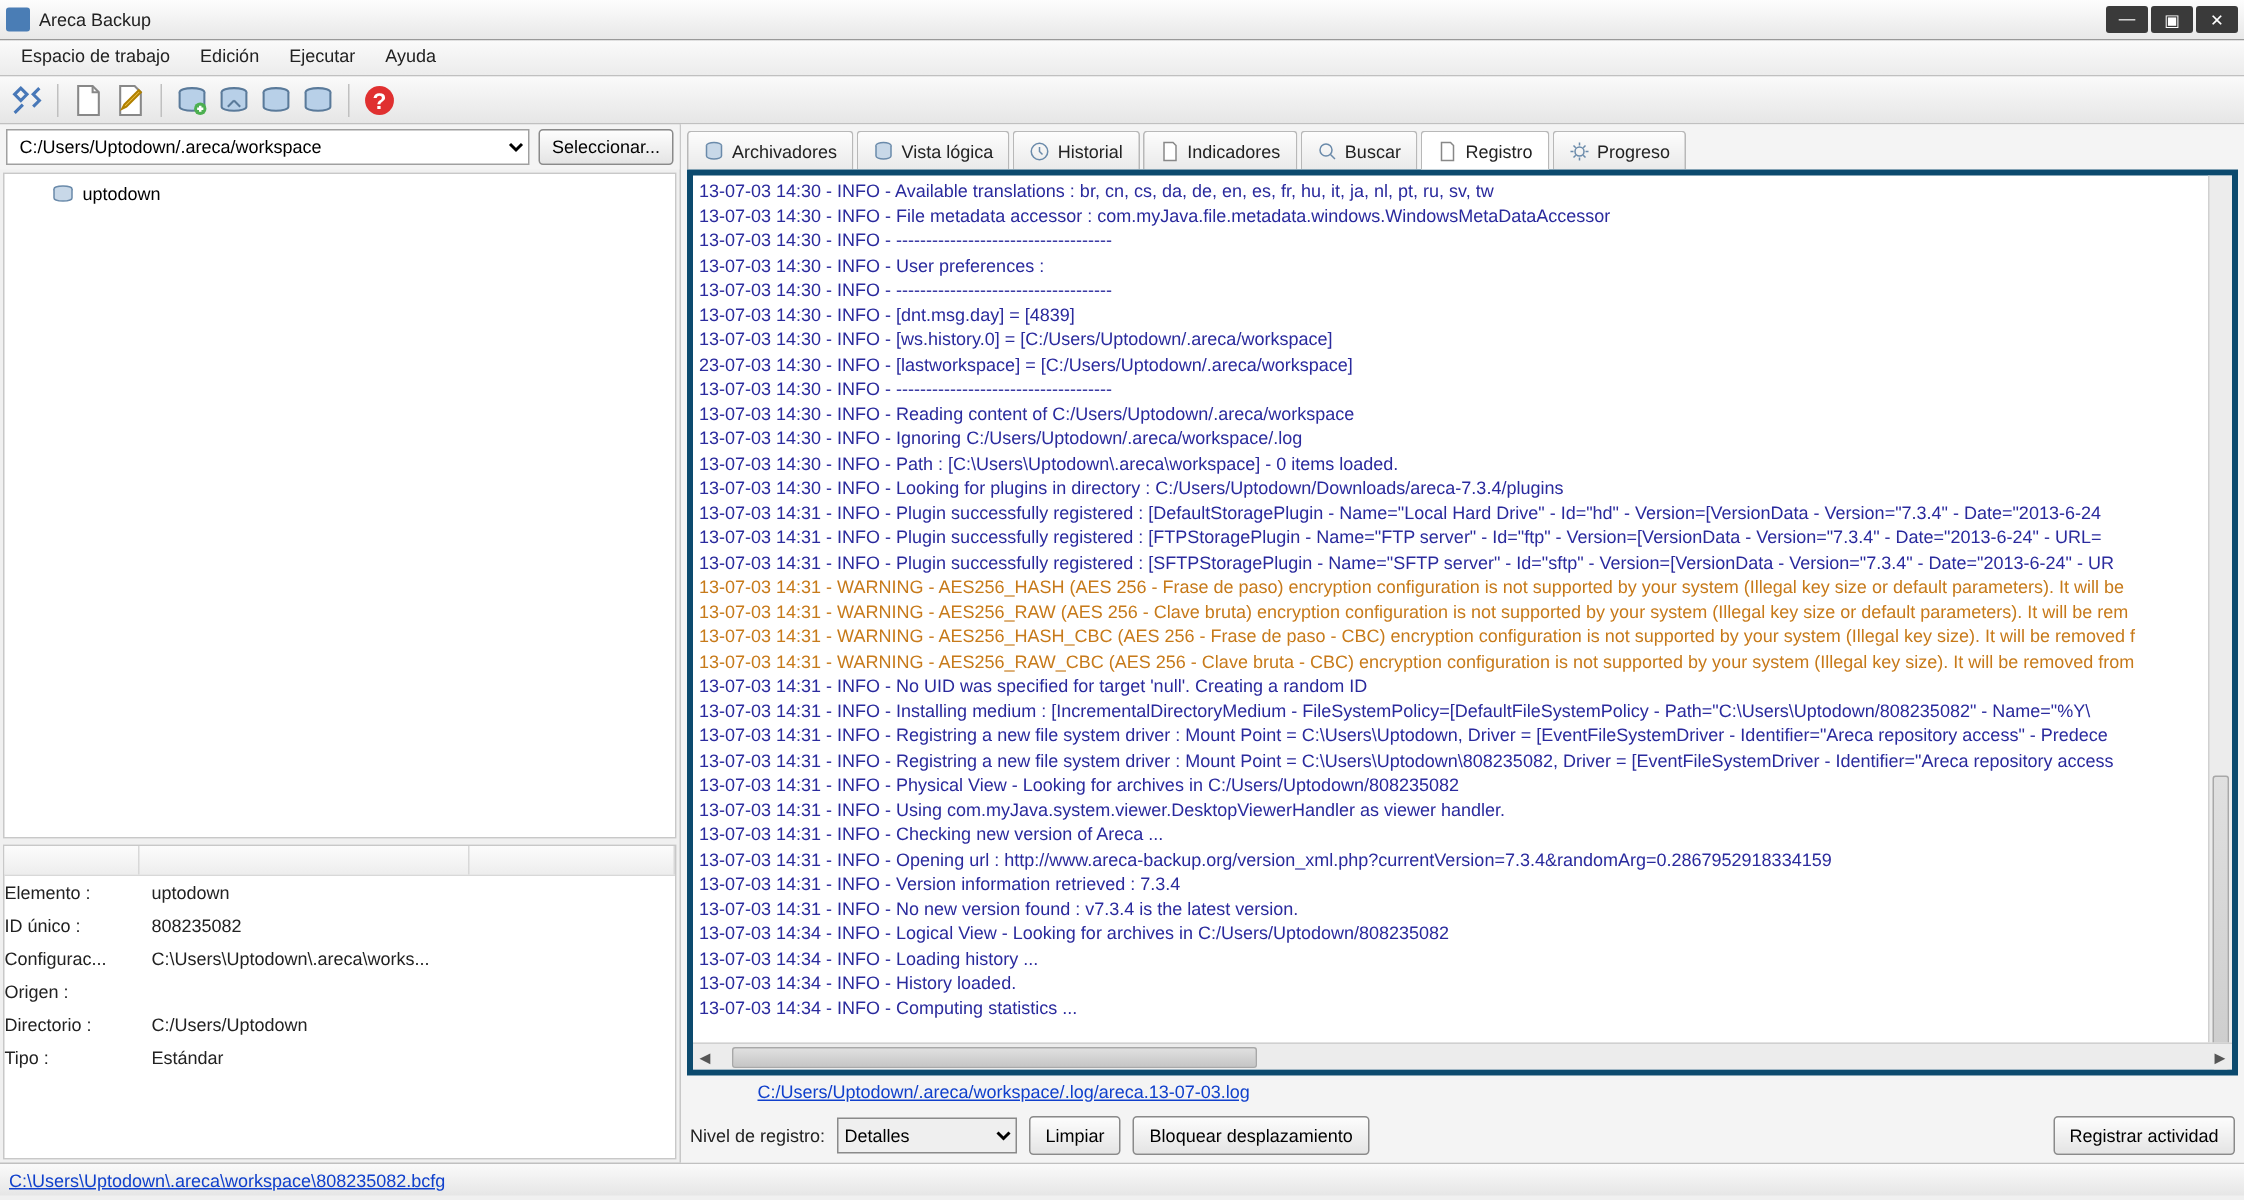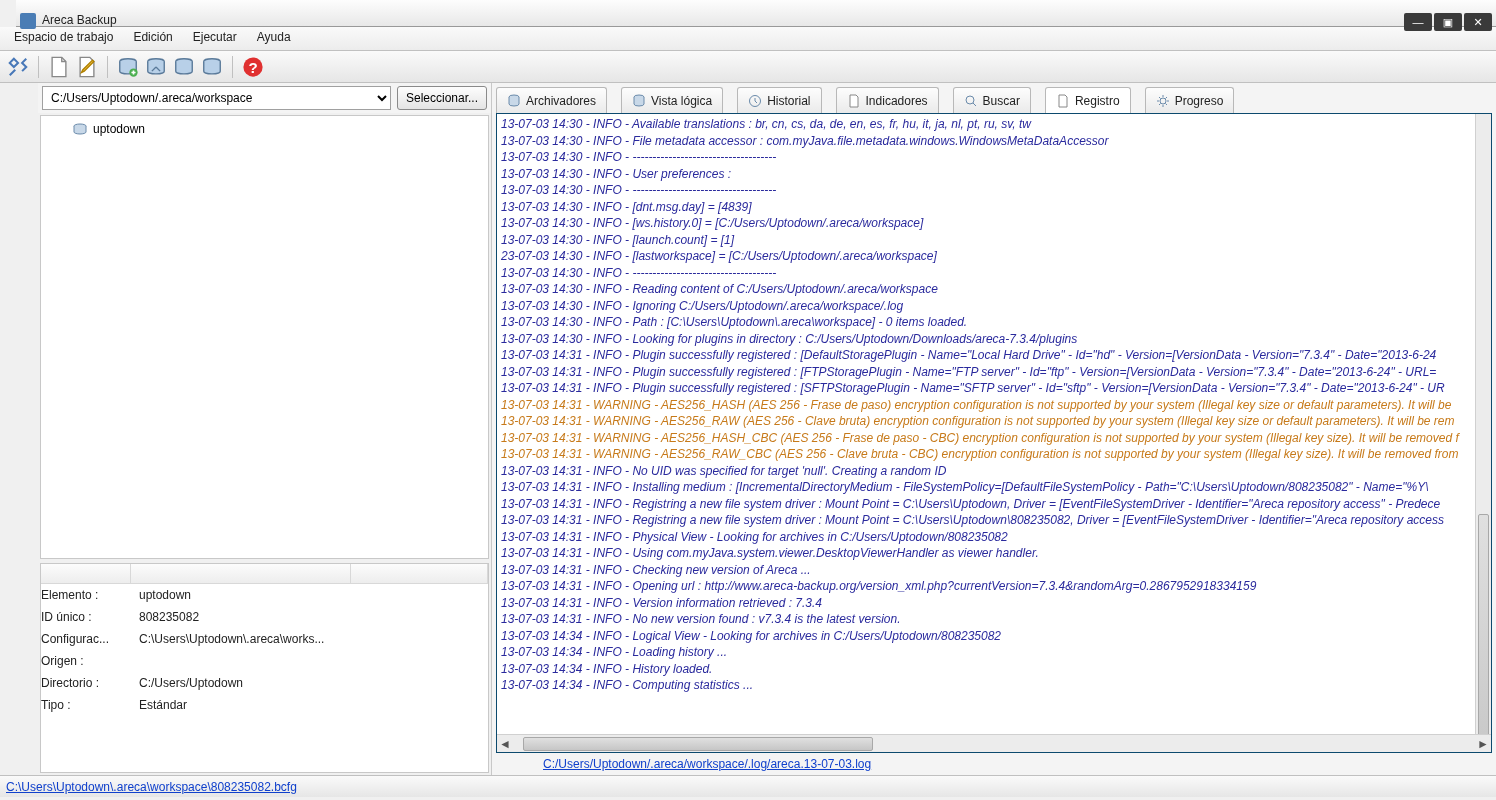--- a/index.html
+++ b/index.html
@@ -1,47 +1,47 @@
 <!DOCTYPE html>
 <html><head>
 <meta charset="utf-8">
 <style>
 * { box-sizing: border-box; margin: 0; padding: 0; }
 body { font-family: "Segoe UI", Tahoma, sans-serif; font-size: 12px; background: #f0f0f0; overflow: hidden; width: 1496px; height: 800px; }
-.titlebar { height: 24px; background: linear-gradient(#fdfdfd,#e8e8e8); border-bottom: 1px solid #999; display: flex; align-items: flex-start; padding: 13px 4px; margin-left: 16px; }
+.titlebar { height: 24px; background: linear-gradient(#fdfdfd,#e8e8e8); border-bottom: 1px solid #999; display: flex; align-items: center; padding: 13px 4px; }
 .titlebar .app-icon { width: 16px; height: 16px; background: #4a7db5; margin-right: 6px; border-radius: 2px; }
 .titlebar .title-text { flex: 0 0 auto; font-size: 12px; color: #222; }
 .titlebar .bg-tabs { flex: 1; height: 100%; opacity: 0.35; overflow: hidden; white-space: nowrap; }
 .titlebar .win-btns { display: flex; gap: 2px; }
 .titlebar .win-btn { width: 28px; height: 18px; background: #3a3a3a; color: #fff; display: flex; align-items: center; justify-content: center; font-size: 11px; border-radius: 2px; cursor: pointer; }
 .menubar { height: 24px; background: linear-gradient(#fafafa,#ececec); border-bottom: 1px solid #c0c0c0; display: flex; padding: 0 4px; }
 .menubar .menu-item { padding: 3px 10px; cursor: pointer; color: #222; }
 .toolbar { height: 32px; background: linear-gradient(#fafafa,#e6e6e6); border-bottom: 1px solid #c0c0c0; display: flex; align-items: center; padding: 0 6px; gap: 4px; }
 .toolbar .tbtn { width: 24px; height: 24px; display: flex; align-items: center; justify-content: center; cursor: pointer; border: 1px solid transparent; border-radius: 3px; }
 .toolbar .sep { width: 1px; height: 22px; background: #c0c0c0; margin: 0 4px; }
 .main { display: flex; height: 692px; }
-.left-col { width: 454px; display: flex; flex-direction: column; border-right: 1px solid #c8c8c8; margin-left: 38px; }
+.left-col { width: 454px; display: flex; flex-direction: column; border-right: 1px solid #c8c8c8; }
 .path-row { height: 30px; display: flex; align-items: center; padding: 3px 4px; gap: 6px; background: #f4f4f4; }
 .path-row select { flex: 1; height: 24px; font-size: 12px; border: 1px solid #a0a0a0; background: #fff; padding: 0 4px; }
 .path-row .sel-btn { height: 24px; padding: 0 8px; font-size: 12px; border: 1px solid #8a8a8a; background: linear-gradient(#fdfdfd,#e4e4e4); border-radius: 3px; cursor: pointer; }
 .tree { flex: 1; background: #fff; border: 1px solid #c8c8c8; margin: 2px; padding: 4px; overflow: auto; }
 .tree-item { display: flex; align-items: center; gap: 6px; padding: 2px 6px 2px 28px; cursor: pointer; }
 .tree-item .db-icon { width: 14px; height: 12px; }
 .props { height: 210px; background: #fff; border: 1px solid #c8c8c8; margin: 2px; }
 .props-head { height: 20px; display: flex; border-bottom: 1px solid #d8d8d8; background: linear-gradient(#fcfcfc,#ededed); }
 .props-head .col { border-right: 1px solid #d8d8d8; }
 .props-body .row { display: flex; height: 22px; align-items: center; }
 .props-body .k { width: 90px; padding-left: 0; color: #222; }
 .props-body .v { padding-left: 8px; color: #222; white-space: nowrap; overflow: hidden; text-overflow: ellipsis; }
 .right-col { flex: 1; display: flex; flex-direction: column; background: #f4f4f4; }
-.tabs { height: 30px; display: flex; align-items: flex-end; padding: 2px 4px 0 4px; gap: 14px; background: #f4f4f4; }
+.tabs { height: 30px; display: flex; align-items: flex-end; padding: 2px 4px 0 4px; gap: 2px; background: #f4f4f4; }
 .tab { height: 26px; display: flex; align-items: center; gap: 5px; padding: 0 10px; border: 1px solid #b8b8b8; border-bottom: none; background: linear-gradient(#fdfdfd,#eaeaea); border-radius: 3px 3px 0 0; cursor: pointer; font-size: 12px; color: #222; }
 .tab.active { background: #fff; position: relative; z-index: 2; }
 .tab svg { width: 14px; height: 14px; }
-.log-wrap { flex: 1; background: #fff; border: 1px solid #0c4a6e; margin: 0 4px; position: relative; overflow: hidden; font-style: italic; }
+.log-wrap { flex: 1; background: #fff; border: 4px solid #0c4a6e; margin: 0 4px; position: relative; overflow: hidden; }
 .log-lines { position: absolute; inset: 0 16px 18px 0; overflow: hidden; padding: 2px 4px; white-space: nowrap; }
 .log-lines div { font-size: 12px; line-height: 16.5px; color: #2a2a9d; }
 .log-lines div.warn { color: #c77a1a; }
 .vscroll { position: absolute; right: 0; top: 0; bottom: 18px; width: 16px; background: #ececec; border-left: 1px solid #d0d0d0; }
 .vscroll .thumb { position: absolute; left: 2px; right: 2px; top: 400px; height: 260px; background: linear-gradient(#e0e0e0,#c6c6c6); border: 1px solid #a8a8a8; border-radius: 2px; }
 .hscroll { position: absolute; left: 0; right: 0; bottom: 0; height: 18px; background: #ececec; border-top: 1px solid #d0d0d0; display: flex; align-items: center; }
 .hscroll .arrow { width: 16px; height: 16px; display:flex; align-items:center; justify-content:center; color:#555; cursor:pointer; }
 .hscroll .track { flex: 1; height: 16px; position: relative; }
 .hscroll .thumb { position: absolute; top: 1px; left: 10px; width: 350px; height: 14px; background: linear-gradient(#e0e0e0,#c6c6c6); border: 1px solid #a8a8a8; border-radius: 2px; }
 .logfile-link { padding: 4px 6px; margin-left: 45px; }
@@ -237,21 +237,20 @@
 
     <div class="log-wrap">
       <div class="log-lines">
         <div>13-07-03 14:30 - INFO - Available translations : br, cn, cs, da, de, en, es, fr, hu, it, ja, nl, pt, ru, sv, tw</div>
         <div>13-07-03 14:30 - INFO - File metadata accessor : com.myJava.file.metadata.windows.WindowsMetaDataAccessor</div>
         <div>13-07-03 14:30 - INFO - ------------------------------------</div>
         <div>13-07-03 14:30 - INFO - User preferences :</div>
         <div>13-07-03 14:30 - INFO - ------------------------------------</div>
         <div>13-07-03 14:30 - INFO - [dnt.msg.day] = [4839]</div>
         <div>13-07-03 14:30 - INFO - [ws.history.0] = [C:/Users/Uptodown/.areca/workspace]</div>
-        <div>13-07-03 14:30 - INFO - [launch.count] = [1]</div>
         <div>23-07-03 14:30 - INFO - [lastworkspace] = [C:/Users/Uptodown/.areca/workspace]</div>
         <div>13-07-03 14:30 - INFO - ------------------------------------</div>
         <div>13-07-03 14:30 - INFO - Reading content of C:/Users/Uptodown/.areca/workspace</div>
         <div>13-07-03 14:30 - INFO - Ignoring C:/Users/Uptodown/.areca/workspace/.log</div>
         <div>13-07-03 14:30 - INFO - Path : [C:\Users\Uptodown\.areca\workspace] - 0 items loaded.</div>
         <div>13-07-03 14:30 - INFO - Looking for plugins in directory : C:/Users/Uptodown/Downloads/areca-7.3.4/plugins</div>
         <div>13-07-03 14:31 - INFO - Plugin successfully registered : [DefaultStoragePlugin - Name="Local Hard Drive" - Id="hd" - Version=[VersionData - Version="7.3.4" - Date="2013-6-24</div>
         <div>13-07-03 14:31 - INFO - Plugin successfully registered : [FTPStoragePlugin - Name="FTP server" - Id="ftp" - Version=[VersionData - Version="7.3.4" - Date="2013-6-24" - URL=</div>
         <div>13-07-03 14:31 - INFO - Plugin successfully registered : [SFTPStoragePlugin - Name="SFTP server" - Id="sftp" - Version=[VersionData - Version="7.3.4" - Date="2013-6-24" - UR</div>
         <div class="warn">13-07-03 14:31 - WARNING - AES256_HASH (AES 256 - Frase de paso) encryption configuration is not supported by your system (Illegal key size or default parameters). It will be </div>
@@ -282,18 +281,26 @@
             <div class="thumb"></div>
           </div>
         <div class="arrow">►</div>
       </div>
     </div>
 
     <div class="logfile-link">
       <a href="#">C:/Users/Uptodown/.areca/workspace/.log/areca.13-07-03.log</a>
     </div>
 
+    <div class="bottom-bar">
+      <label>Nivel de registro:</label>
+      <select><option>Detalles</option></select>
+      <button>Limpiar</button>
+      <button>Bloquear desplazamiento</button>
+      <div class="spacer"></div>
+      <button>Registrar actividad</button>
+    </div>
   </div>
 </div>
 
 <div class="statusbar">
   <a href="#">C:\Users\Uptodown\.areca\workspace\808235082.bcfg</a>
 </div>
 
 </body></html>

